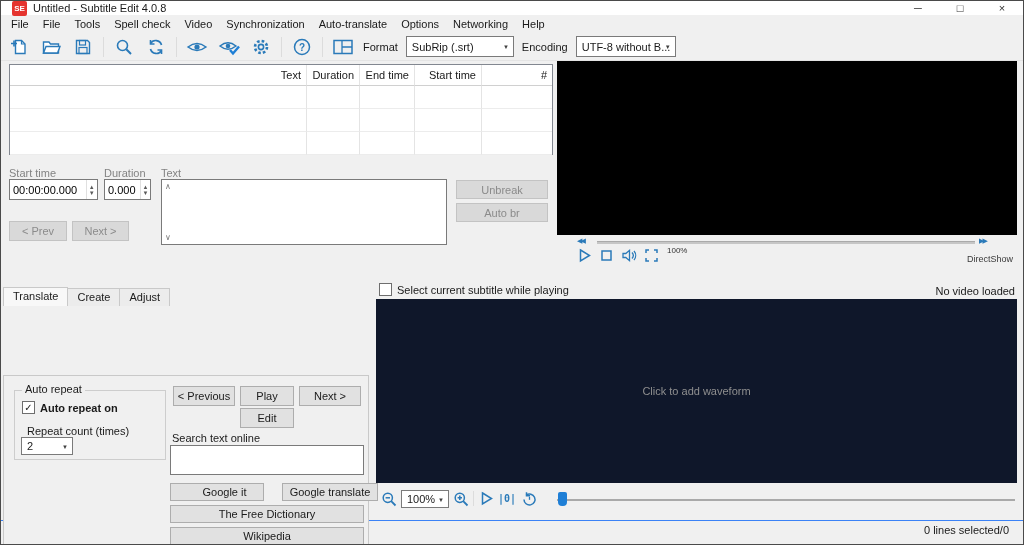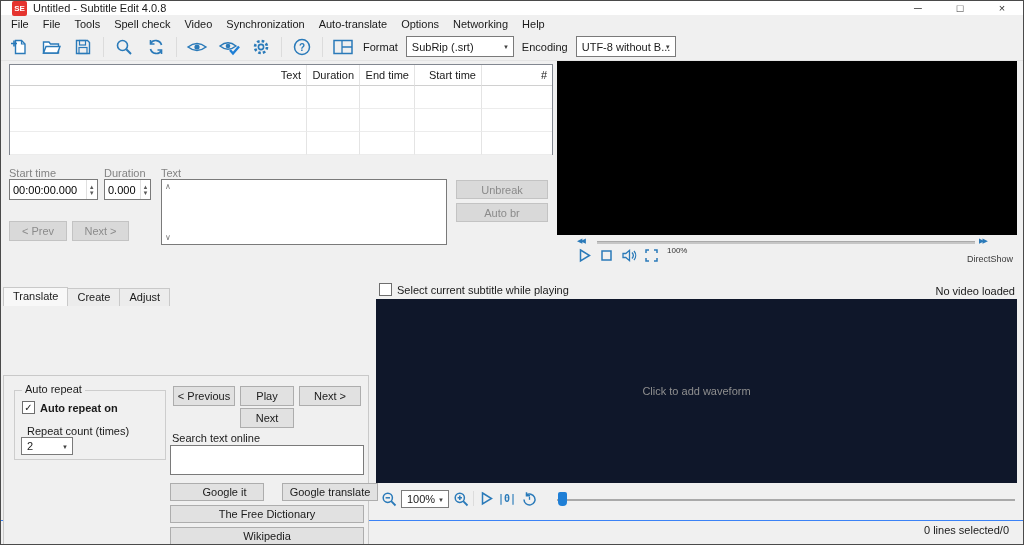--- a/index.html
+++ b/index.html
@@ -297,21 +297,21 @@
         <span class="abs" style="left:12px; top:34px;">Repeat count (times)</span>
         <div class="combo abs" style="left:6px; top:46px; width:52px; height:18px;">
           <span>2</span>
           <span class="arrow" style="top:6px;">▼</span>
         </div>
       </div>
 
       <div class="btn abs" style="left:169px; top:10px; width:62px; height:20px;">&lt; Previous</div>
       <div class="btn abs" style="left:236px; top:10px; width:54px; height:20px;">Play</div>
       <div class="btn abs" style="left:295px; top:10px; width:62px; height:20px;">Next &gt;</div>
-      <div class="btn abs" style="left:236px; top:32px; width:54px; height:20px;">Next</div>
+      <div class="btn abs" style="left:236px; top:32px; width:54px; height:20px;">Edit</div>
 
       <span class="abs" style="left:168px; top:56px;">Search text online</span>
       <input class="search-input abs" style="left: 166px; top: 69px; width: 194px; height: 30px;" value="">
       <div class="btn abs" style="left:166px; top:107px; width:94px; height:18px;padding-left:15px;">Google it</div>
       <div class="btn abs" style="left:278px; top:107px; width:96px; height:18px;">Google translate</div>
       <div class="btn abs" style="left:166px; top:129px; width:194px; height:18px;">The Free Dictionary</div>
       <div class="btn abs" style="left:166px; top:151px; width:194px; height:18px;">Wikipedia</div>
 
     </div>
 

